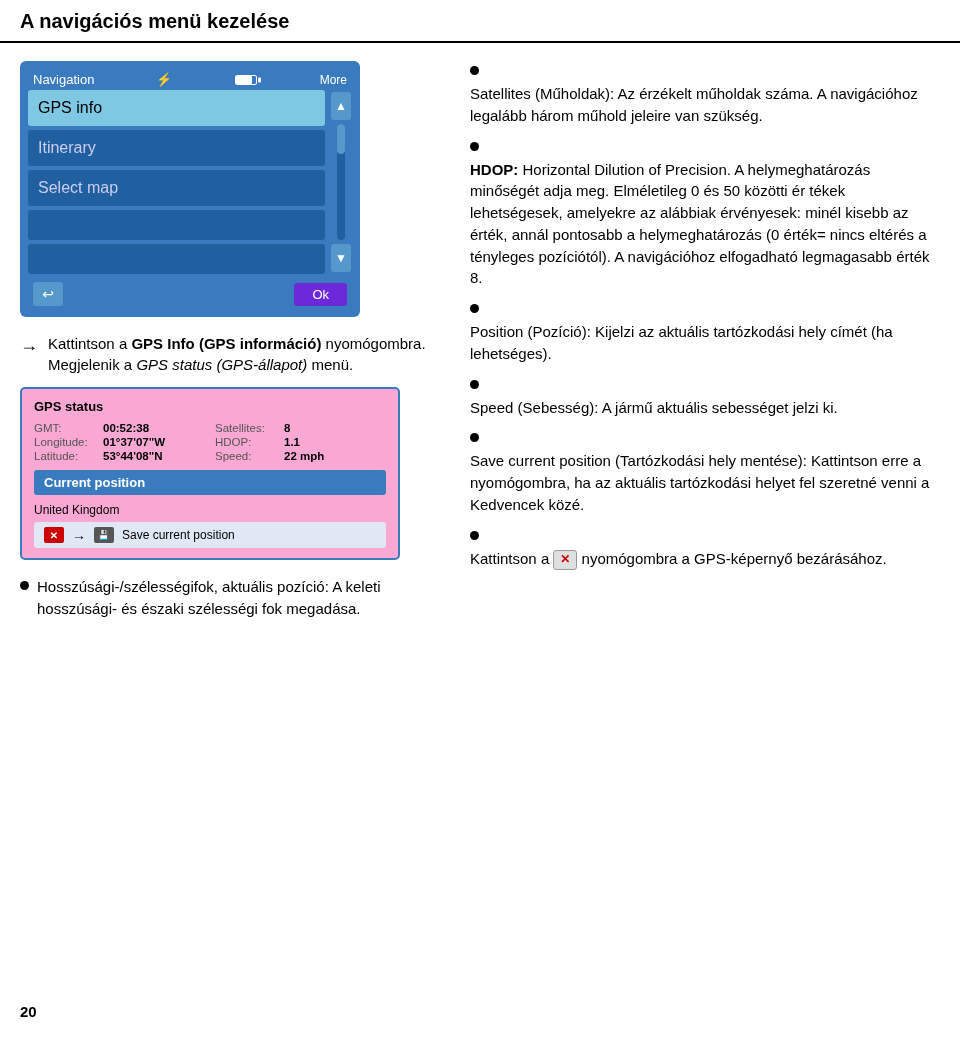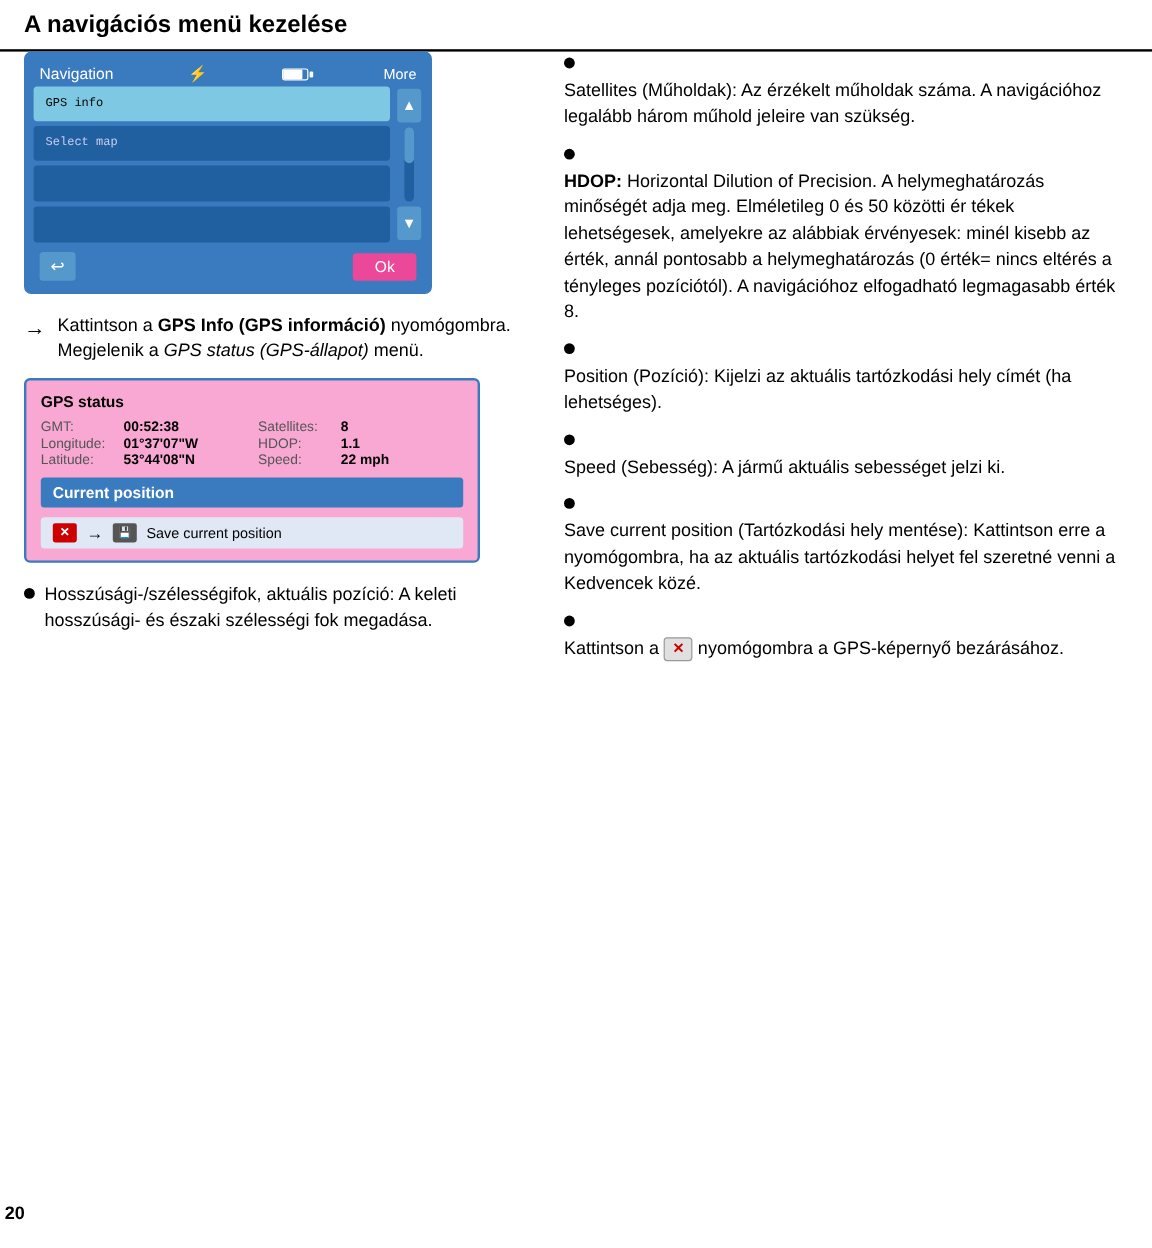--- a/index.html
+++ b/index.html
@@ -10,20 +10,21 @@
       color: #000;
       width: 960px;
       min-height: 1040px;
       position: relative;
     }
 
     
     .page-header {
       padding: 10px 16px 8px 20px;
       border-bottom: 2px solid #000;
+      margin-bottom: 18px;
     }
     .page-header h1 {
       font-size: 20px;
       font-weight: bold;
     }
 
     
     .content {
       display: flex;
       gap: 20px;
@@ -99,24 +100,23 @@
 
     .nav-menu {
       flex: 1;
       display: flex;
       flex-direction: column;
       gap: 4px;
     }
 
     .nav-menu-item {
       padding: 9px 10px;
-      font-size: 10px;
-      border-radius: 3px;
-      color: #fff;
-      font-family: Liberation Mono, monospace;
+      font-size: 16px;
+      border-radius: 3px;
+      color: #fff;
     }
     .nav-menu-item.inactive {
       background: #2060a0;
       color: #cce;
     }
     .nav-menu-item.gps-info {
       background: #7ec8e3;
       color: #000;
     }
 
@@ -172,21 +172,21 @@
       width: 30px;
       height: 24px;
       display: flex;
       align-items: center;
       justify-content: center;
       color: #fff;
       font-size: 14px;
     }
 
     .nav-ok-btn {
-      background: #ec4899;
+      background: #6d28d9;
       border-radius: 3px;
       padding: 4px 18px;
       color: #fff;
       font-size: 13px;
     }
 
     
     .arrow-intro {
       display: flex;
       align-items: flex-start;
@@ -345,21 +345,21 @@
       font-size: 12px;
       font-weight: bold;
       color: #c00;
       vertical-align: middle;
     }
 
     
     .page-number {
       position: absolute;
       bottom: 20px;
-      left: 4px;
+      left: 20px;
       font-size: 15px;
       font-weight: bold;
     }
 
     
     .left-bullets {
       list-style: none;
       padding: 0;
       margin-top: 10px;
     }
@@ -394,20 +394,21 @@
         <span style="color:#fff; font-size:13px;">⚡</span>
         <div class="battery-icon">
           <div class="battery-fill"></div>
         </div>
         <span class="nav-more">More</span>
       </div>
 
       <div class="nav-body">
         <div class="nav-menu">
           <div class="nav-menu-item gps-info">GPS info</div>
+          <div class="nav-menu-item inactive">Itinerary</div>
           <div class="nav-menu-item inactive">Select map</div>
           <div class="nav-menu-item inactive" style="height:30px;"></div>
           <div class="nav-menu-item inactive" style="height:30px;"></div>
         </div>
 
         <div class="nav-scrollbar">
           <div class="nav-scroll-up">▲</div>
           <div class="nav-scroll-track">
             <div class="nav-scroll-thumb"></div>
           </div>
@@ -459,20 +460,21 @@
         </div>
         <div class="status-row">
           <span class="status-label">Speed:</span>
           <span class="status-value">22 mph</span>
         </div>
       </div>
 
       <div class="current-pos-bar">Current position</div>
 
       <div class="pos-location">
+        <div>United Kingdom</div>
       </div>
 
       <div class="save-pos-btn">
         <div class="save-icon">✕</div>
         <span class="save-arrow">→</span>
         <div class="save-disk">💾</div>
         <span>Save current position</span>
       </div>
     </div>
 

